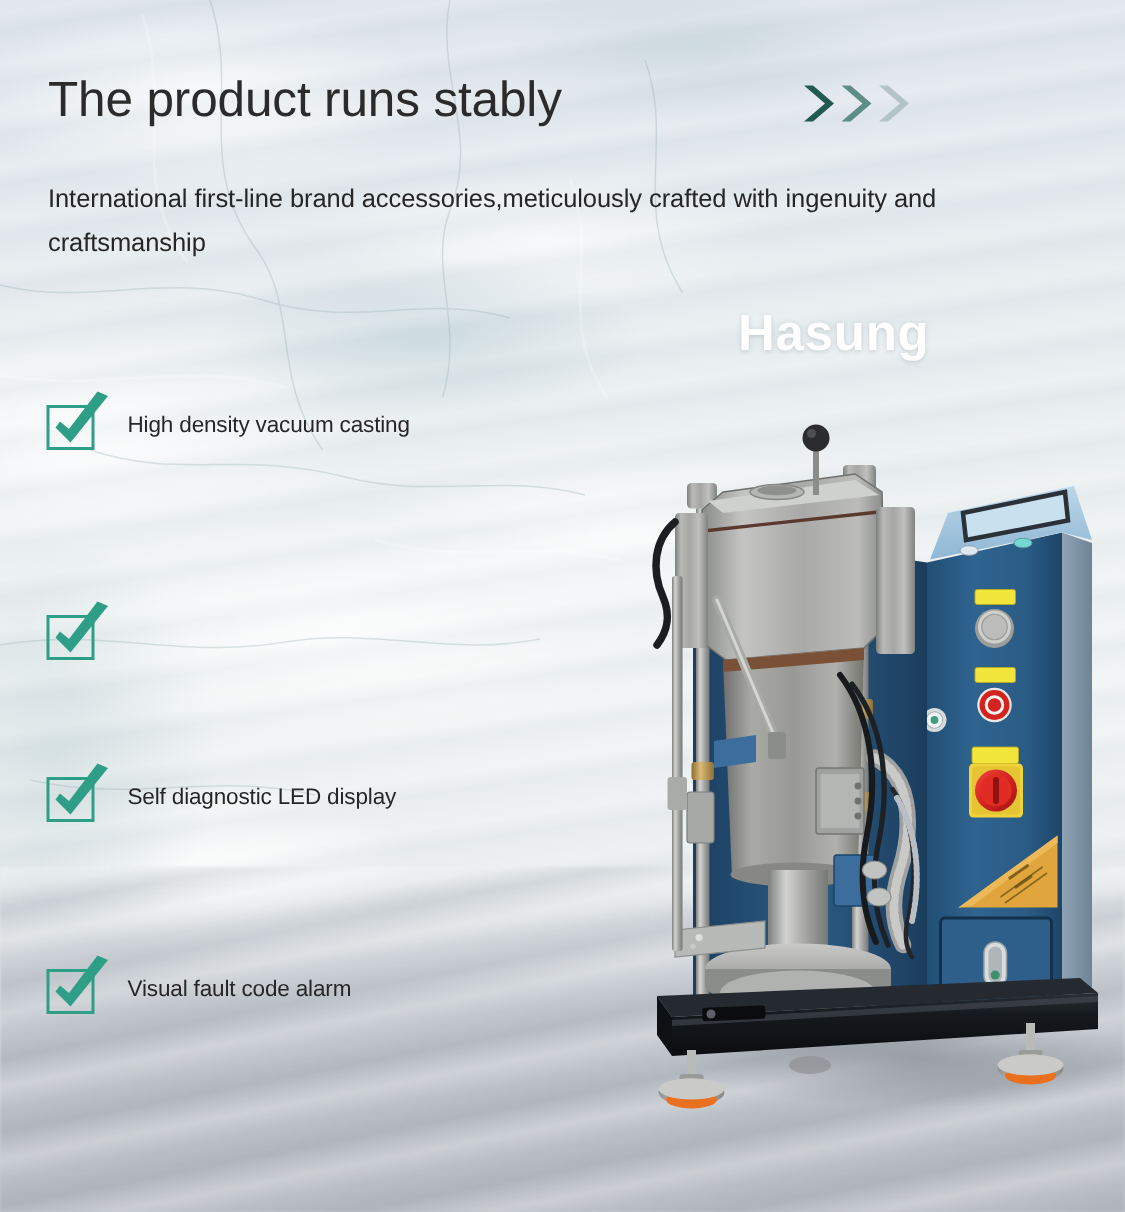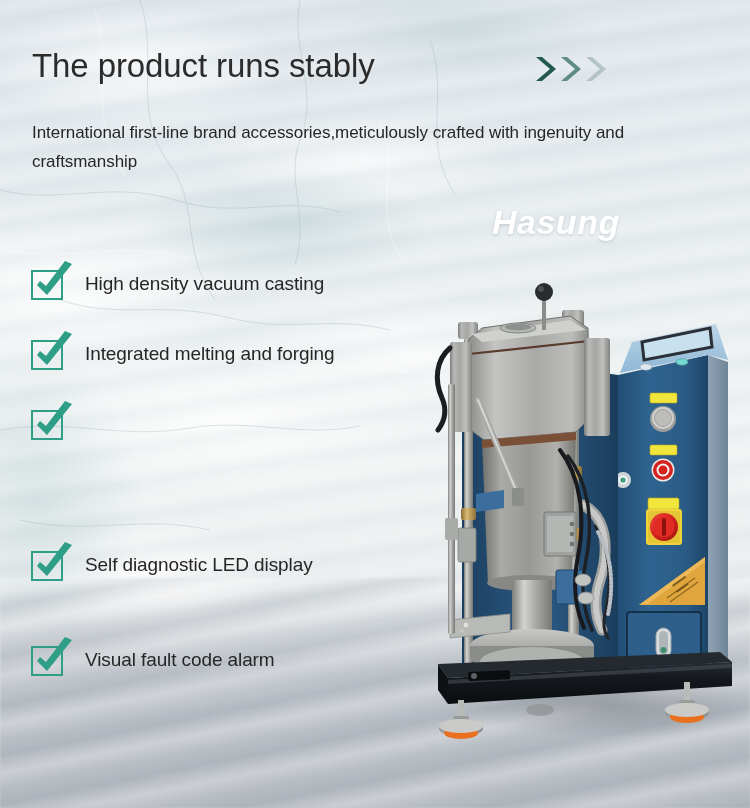--- a/index.html
+++ b/index.html
@@ -107,21 +107,20 @@
     color: #262626;
     letter-spacing: -0.05px;
   }
 
   
   .brand {
     position: absolute;
     left: 492px; top: 203px;
     font-size: 34px;
     font-weight: bold;
-    font-style: italic;
     color: #ffffff;
     letter-spacing: 0.5px;
     text-shadow: 0 1px 3px rgba(120,140,150,.35);
   }
 
   
   .features {
     position: absolute;
     left: 0; top: 0;
     width: 100%; height: 100%;
@@ -135,21 +134,21 @@
     pointer-events: auto;
   }
   .cbox {
     position: relative;
     width: 34px; height: 31px;
     flex: none;
   }
   .cbox svg { position: absolute; left: -2px; top: -9px; overflow: visible; }
   .feat-label {
     margin-left: 21px;
-    font-size: 19px;
+    font-size: 15px;
     color: #262626;
     white-space: nowrap;
     letter-spacing: -0.1px;
   }
 
   
   .machine {
     position: absolute;
     left: 420px; top: 280px;
     width: 330px; height: 470px;
@@ -454,41 +453,32 @@
     <div class="feature" style="top:268px">
       <span class="cbox">
         <svg width="48" height="48" viewBox="0 0 48 48">
           <rect x="4" y="12" width="30" height="28" fill="none" stroke="#2e9e86" stroke-width="2"></rect>
           <path d="M9 26 L19 36 L44 5 L37 2 L18 27 L12 22 Z" fill="#2e9e86"></path>
         </svg>
       </span>
       <span class="feat-label">High density vacuum casting</span>
     </div>
 
-    <div class="feature" style="top:338px">
-      <span class="cbox">
-        <svg width="48" height="48" viewBox="0 0 48 48">
-          <rect x="4" y="12" width="30" height="28" fill="none" stroke="#2e9e86" stroke-width="2"></rect>
-          <path d="M9 26 L19 36 L44 5 L37 2 L18 27 L12 22 Z" fill="#2e9e86"></path>
-        </svg>
-      </span>
-      <span class="feat-label">Integrated melting and forging</span>
-    </div>
 
     <div class="feature" style="top:408px">
       <span class="cbox">
         <svg width="48" height="48" viewBox="0 0 48 48">
           <rect x="4" y="12" width="30" height="28" fill="none" stroke="#2e9e86" stroke-width="2"></rect>
           <path d="M9 26 L19 36 L44 5 L37 2 L18 27 L12 22 Z" fill="#2e9e86"></path>
         </svg>
       </span>
     </div>
 
 
-    <div class="feature" style="top:549px">
+    <div class="feature" style="top:516px">
       <span class="cbox">
         <svg width="48" height="48" viewBox="0 0 48 48">
           <rect x="4" y="12" width="30" height="28" fill="none" stroke="#2e9e86" stroke-width="2"></rect>
           <path d="M9 26 L19 36 L44 5 L37 2 L18 27 L12 22 Z" fill="#2e9e86"></path>
         </svg>
       </span>
       <span class="feat-label">Self diagnostic LED display</span>
     </div>
 
     <div class="feature" style="top:644px">

